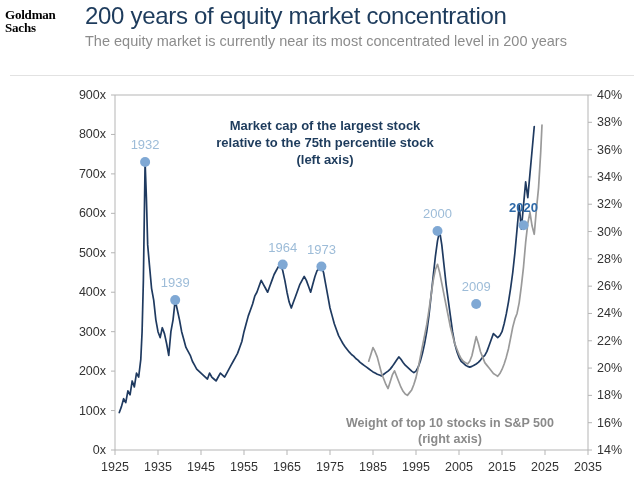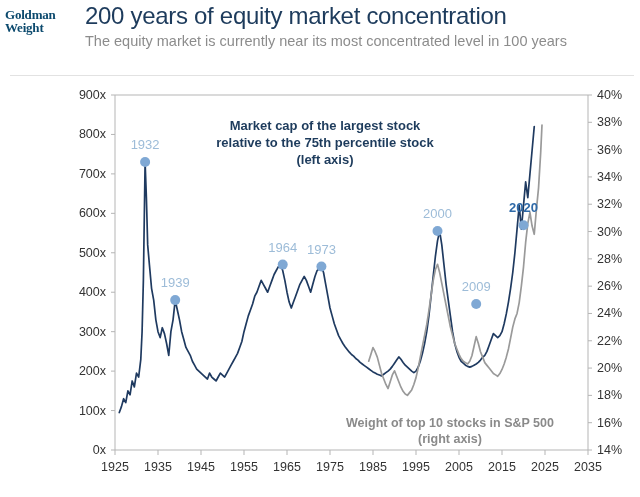--- a/index.html
+++ b/index.html
@@ -8,21 +8,21 @@
     background:#ffffff;
     font-family:"Liberation Sans", sans-serif;
     overflow:hidden;
     position:relative;
   }
   .header{position:relative;height:62px;}
   .logo{
     position:absolute;left:5px;top:8px;width:78px;
     font-family:"Liberation Serif", serif;
     font-weight:700;font-size:13px;line-height:13px;
-    color:#0c4a6e;letter-spacing:-0.2px;
+    color:#000000;letter-spacing:-0.2px;
   }
   .logo span{display:block;}
   .title{
     position:absolute;left:85px;top:2px;
     font-size:24px;font-weight:400;color:#1d3b5c;
     letter-spacing:-0.3px;white-space:nowrap;
   }
   .subtitle{
     position:absolute;left:85px;top:33px;
     font-size:14.5px;font-weight:400;color:#8c8c8c;
@@ -51,24 +51,24 @@
     font-family:"Liberation Sans", sans-serif;
   }
   .yr-label.em{fill:#2f6aa8;font-weight:700;}
 </style>
 </head>
 <body>
 
 <div class="header">
   <div class="logo">
     <span>Goldman</span>
-    <span>Weight</span>
+    <span>Sachs</span>
   </div>
   <div class="title">200 years of equity market concentration</div>
-  <div class="subtitle">The equity market is currently near its most concentrated level in 100 years</div>
+  <div class="subtitle">The equity market is currently near its most concentrated level in 200 years</div>
   <div class="divider"></div>
 </div>
 
 <div class="chart-wrap">
   <svg id="chart-svg" width="640" height="417">
       <path d="M 115 370 L 115 15 L 588 15 L 588 370" fill="none" stroke="#b5b5b5" stroke-width="1"></path>
       <line x1="115" y1="370" x2="588" y2="370" stroke="#b5b5b5" stroke-width="1"></line>
       <line x1="111" y1="370" x2="115" y2="370" stroke="#b5b5b5" stroke-width="1"></line>
       <text x="106" y="374" class="axis-label left">0x</text>
       <line x1="111" y1="330.55555555555554" x2="115" y2="330.55555555555554" stroke="#b5b5b5" stroke-width="1"></line>

